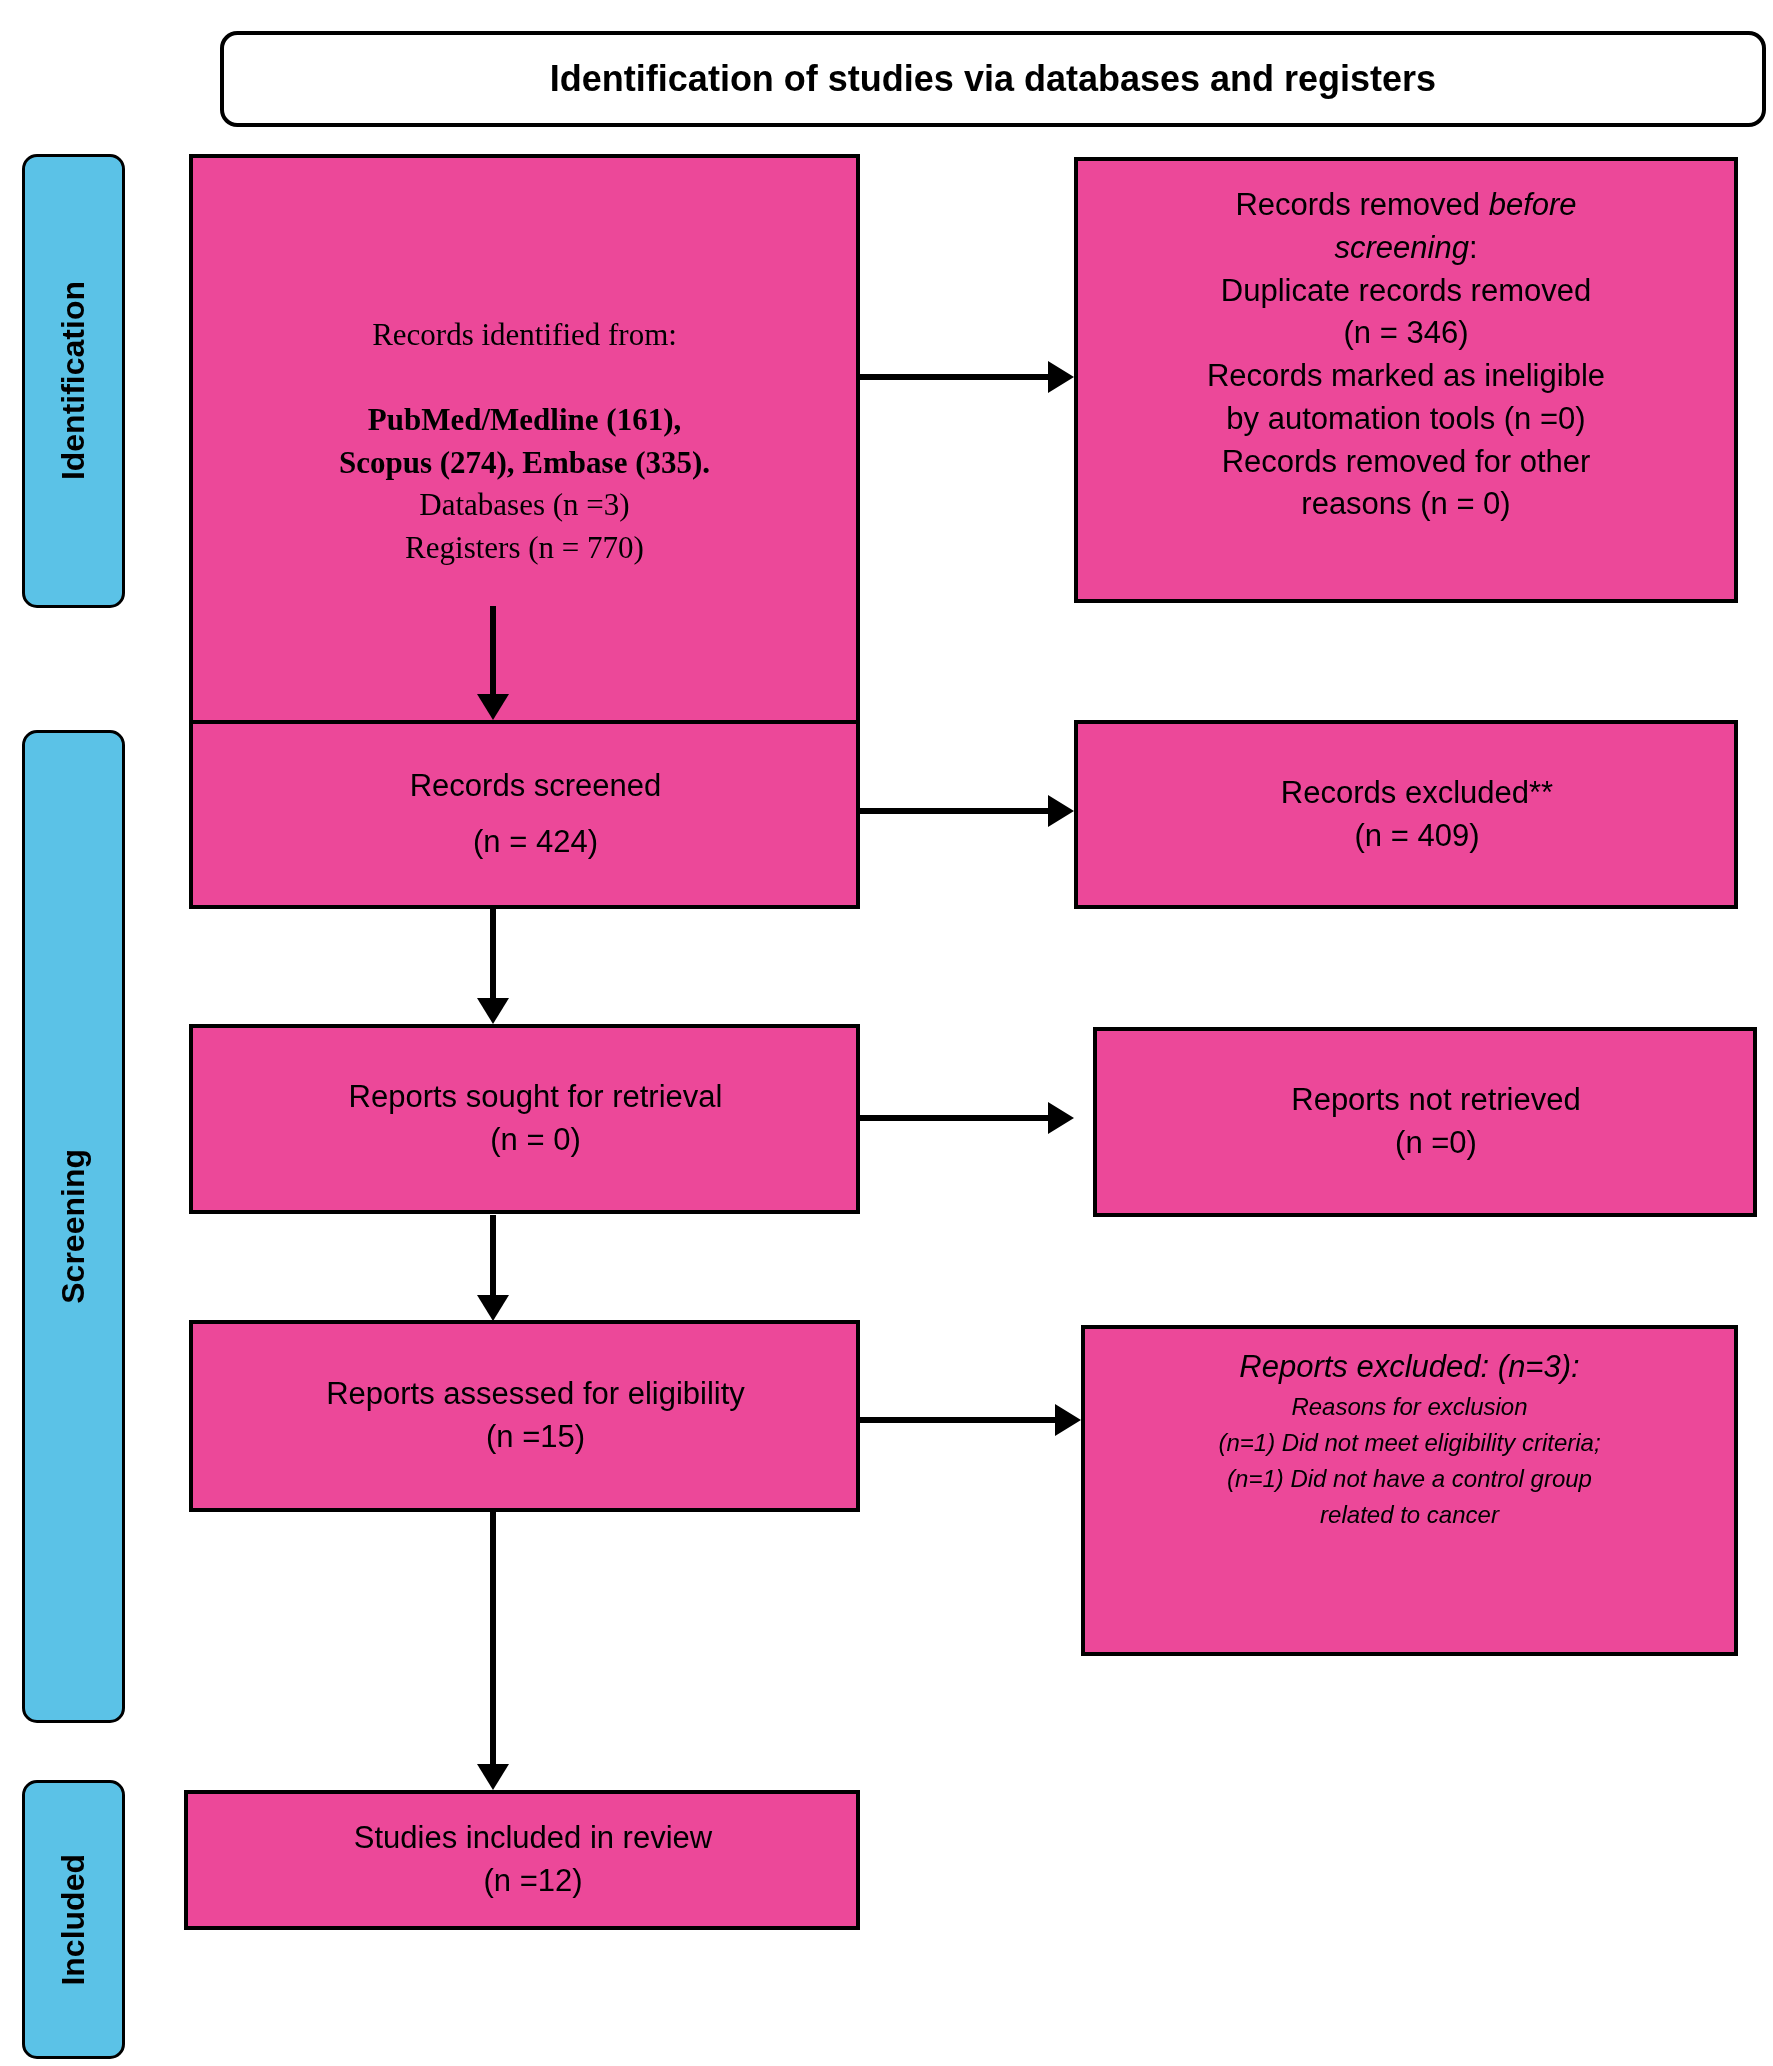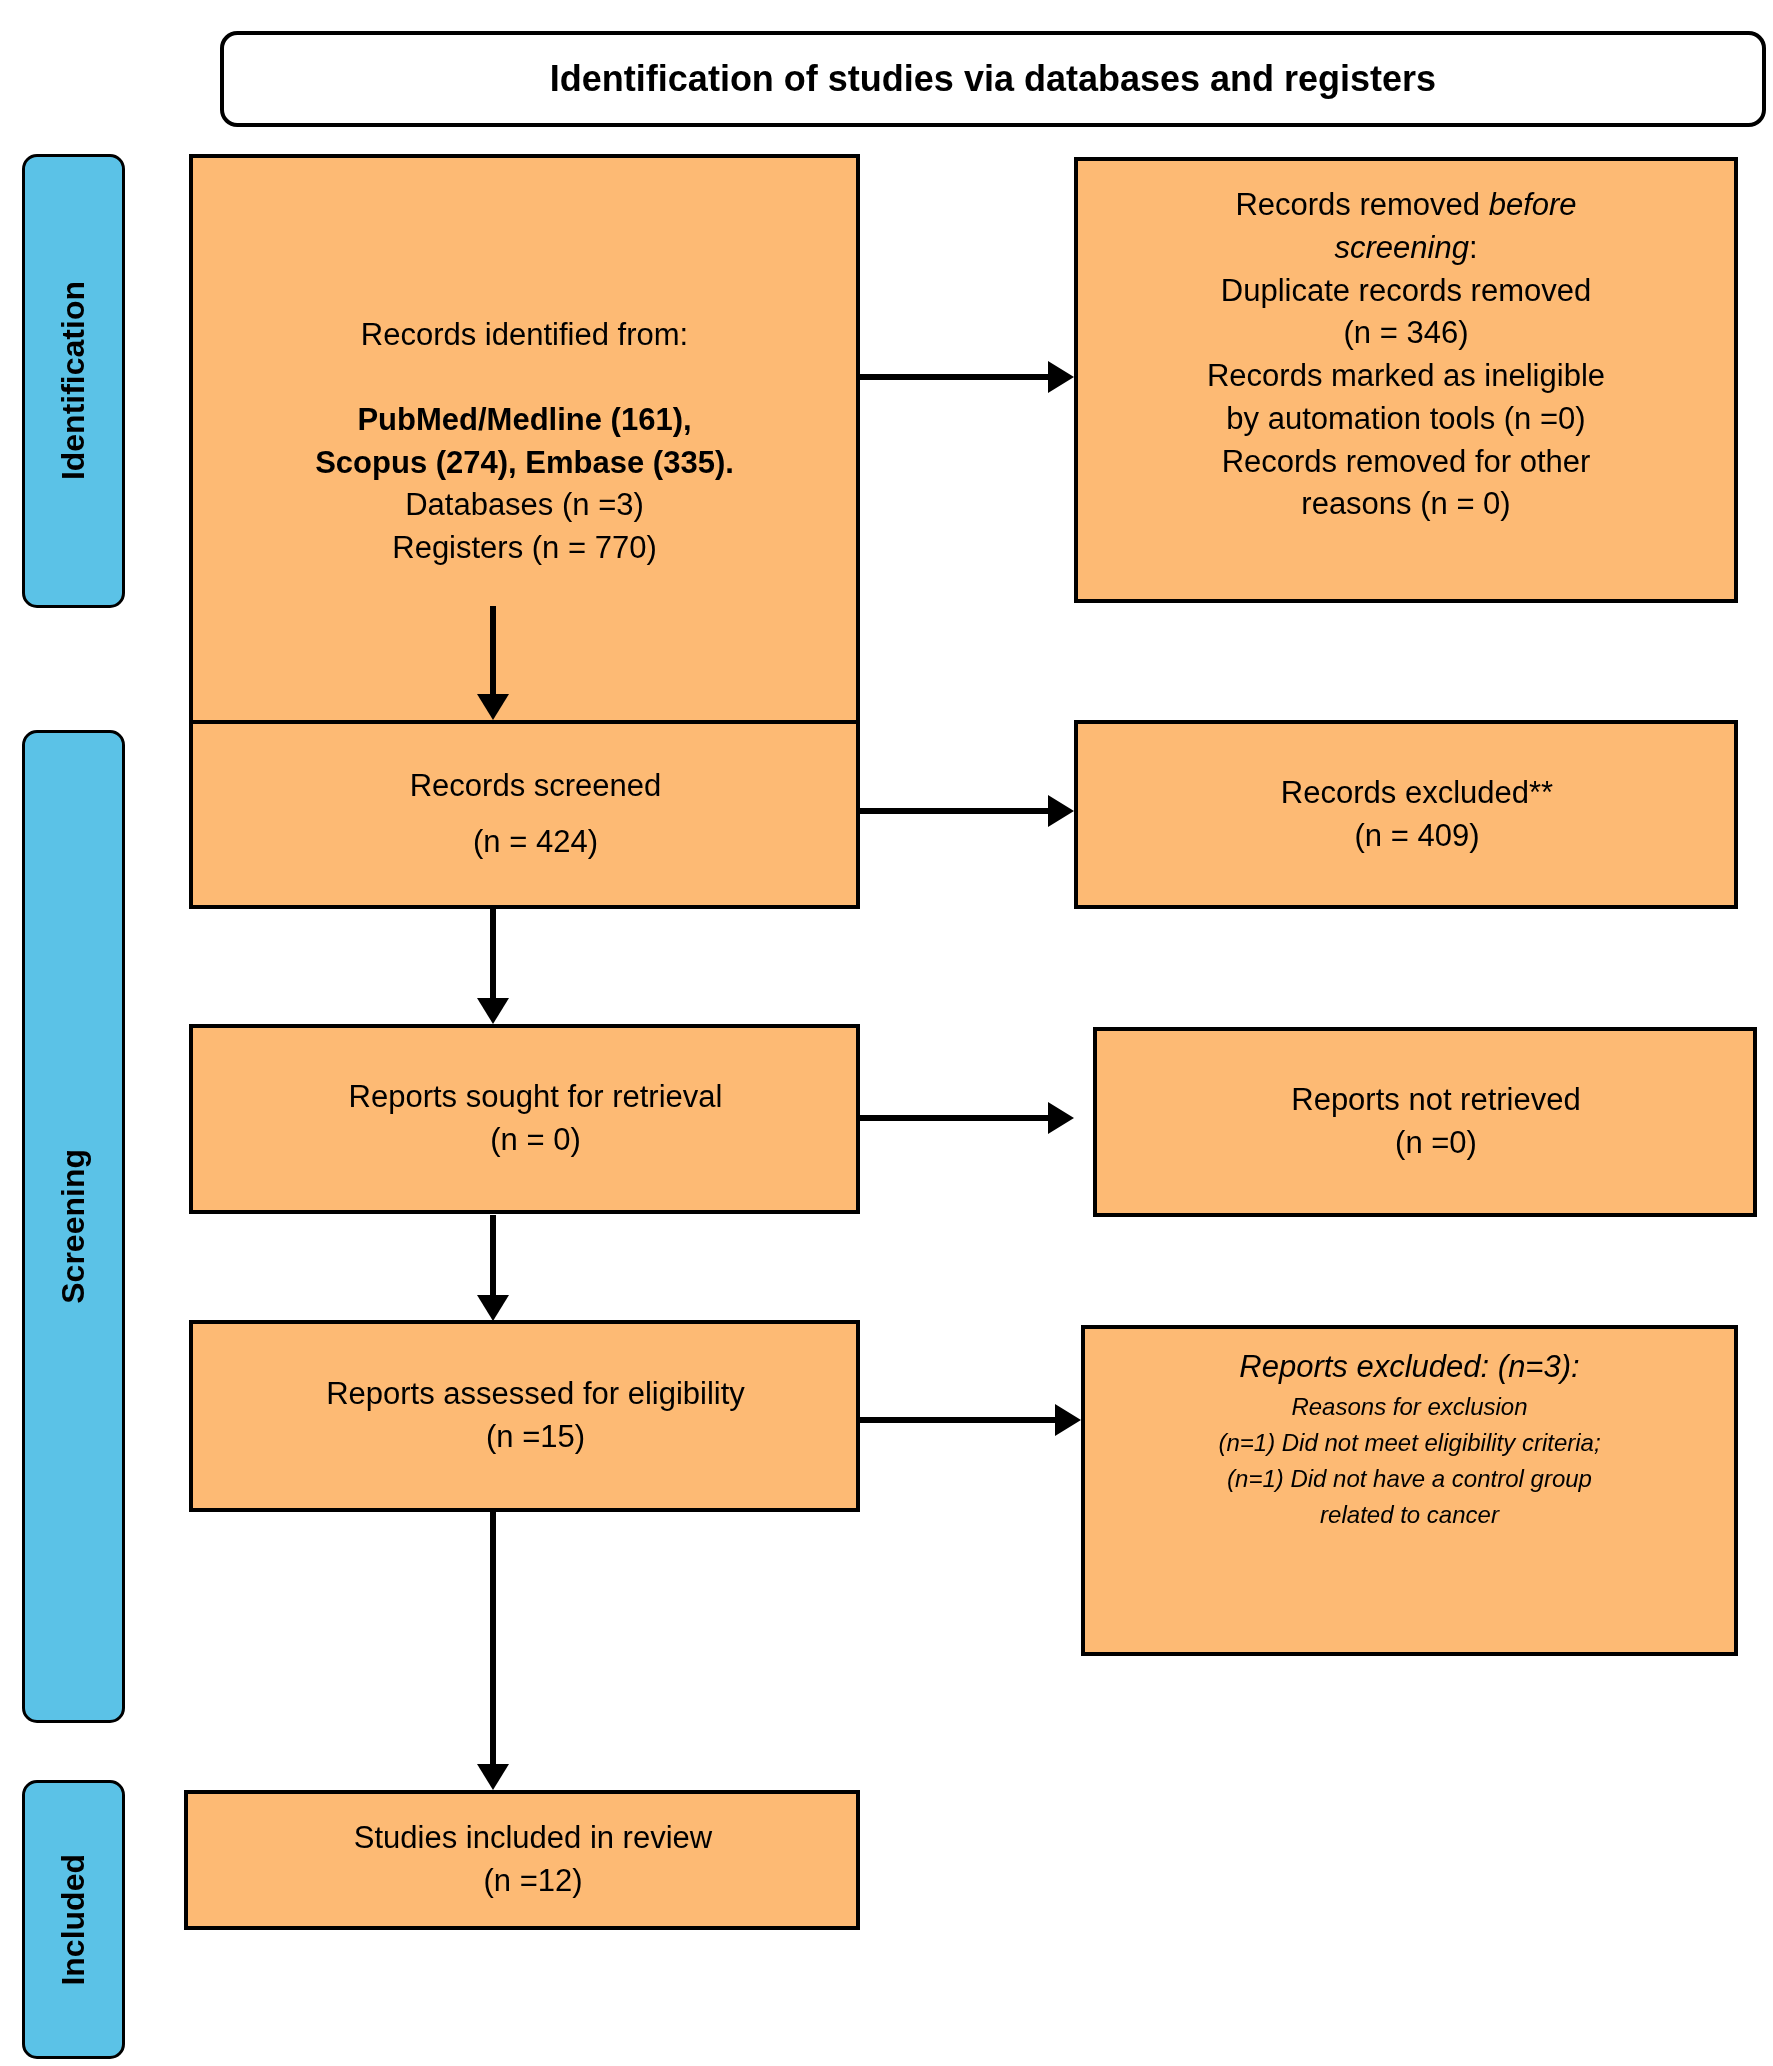--- a/index.html
+++ b/index.html
@@ -9,21 +9,21 @@
     height: 2066px;
     background: #ffffff;
     font-family: "Liberation Sans", sans-serif;
     color: #000000;
   }
 
   .flowbox {
     position: absolute;
     box-sizing: border-box;
     border: 4.9px solid #000000;
-    background: #fdba74;
+    background: #ec4899;
     font-size: 31px;
     line-height: 1.38;
   }
   .center-col {
     display: flex;
     flex-direction: column;
     justify-content: center;
   }
   .txt-center { text-align: center; }
   .txt-left   { text-align: center; }
@@ -110,21 +110,21 @@
   <div class="sidelabel" style="left:21.6px; top:154px; width:103px; height:454px;">
     <span class="vtext">Identification</span>
   </div>
   <div class="sidelabel" style="left:21.6px; top:730px; width:103px; height:993px;">
     <span class="vtext">Screening</span>
   </div>
   <div class="sidelabel" style="left:21.6px; top:1780px; width:103px; height:279px;">
     <span class="vtext">Included</span>
   </div>
 
-  <div class="flowbox center-col txt-center" style="left:189px; top:154px; width:671px; height:576px; padding:16px 21px;">
+  <div class="flowbox center-col txt-center" style="left:189px; top:154px; width:671px; height:576px; padding:16px 21px;font-family:Liberation Serif, serif;">
     <div class="heading-gap">Records identified from:</div>
     <div class="bold">PubMed/Medline (161),</div>
     <div class="bold">Scopus (274), Embase (335).</div>
     <div>Databases (n =3)</div>
     <div>Registers (n = 770)</div>
   </div>
 
   <div class="flowbox" style="left:1074px; top:157px; width:664px; height:446px; padding:23px 30px 16px;">
     <div class="txt-center">
       <div>

